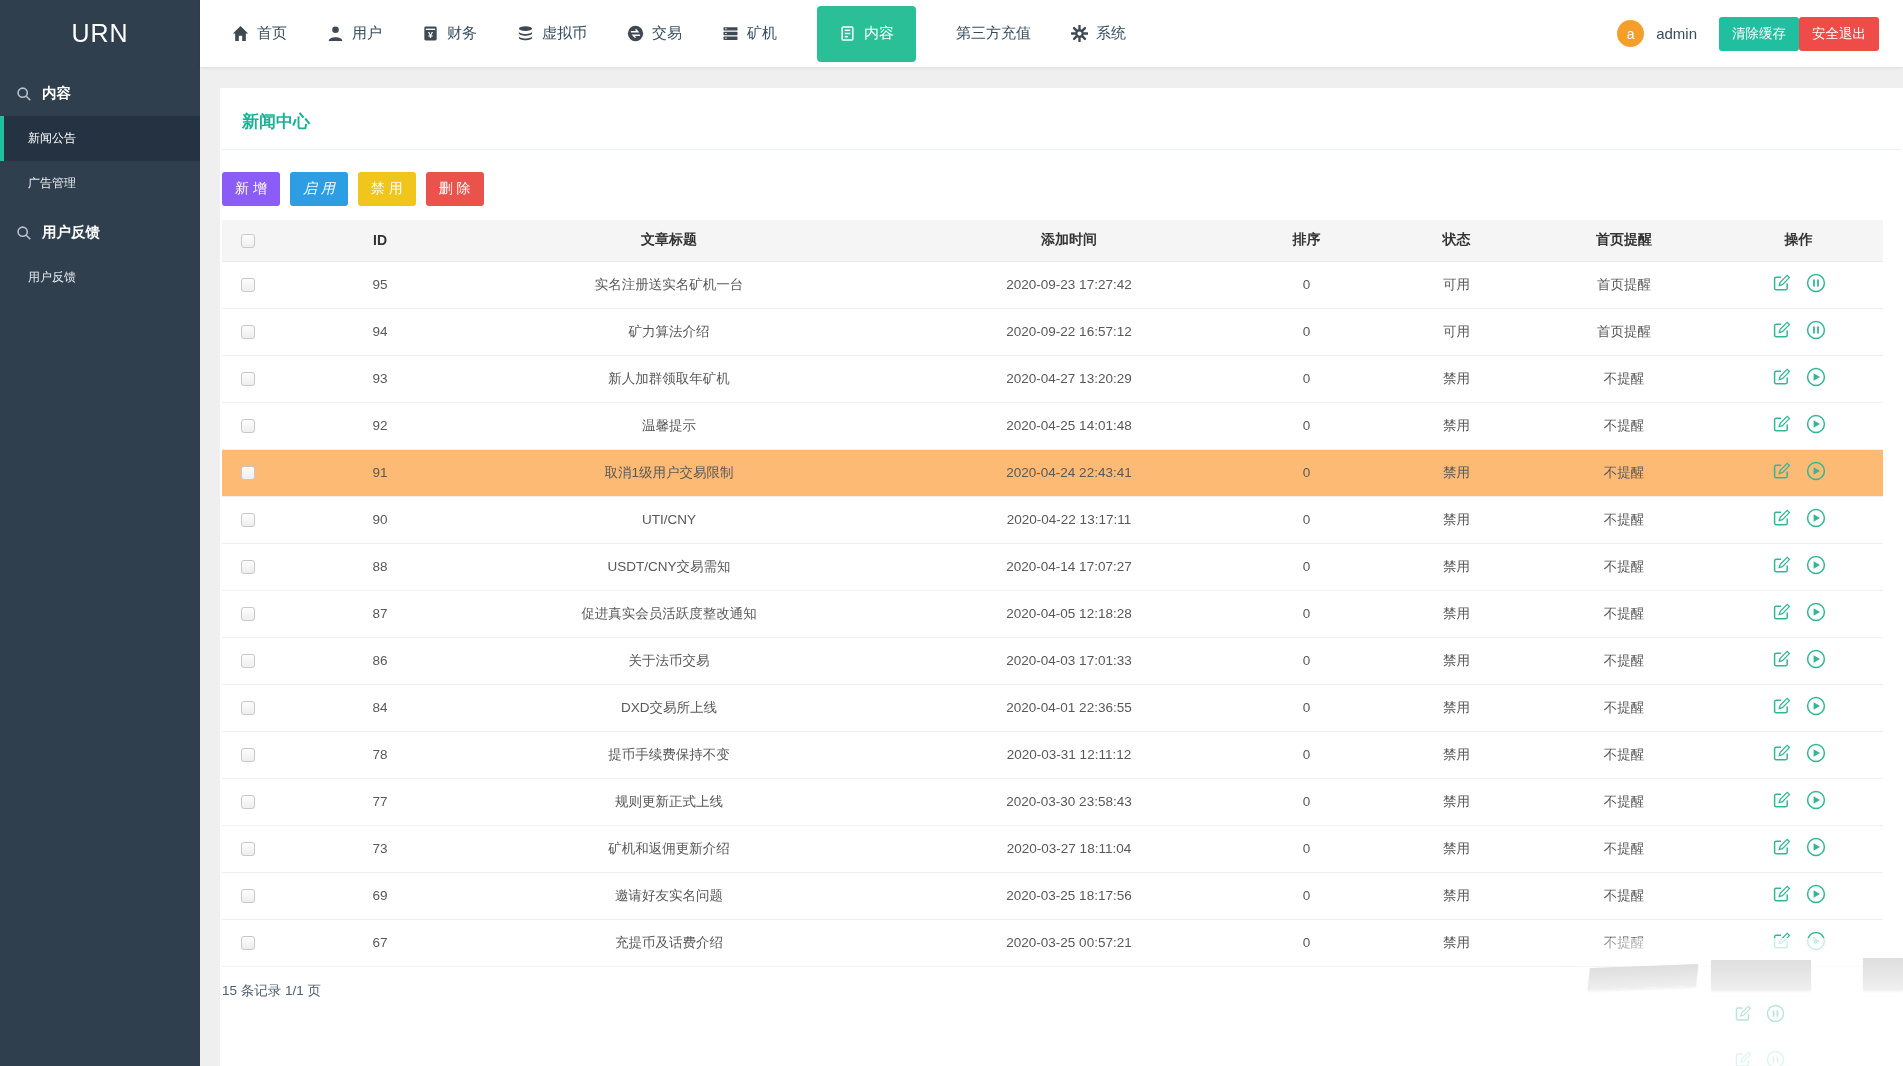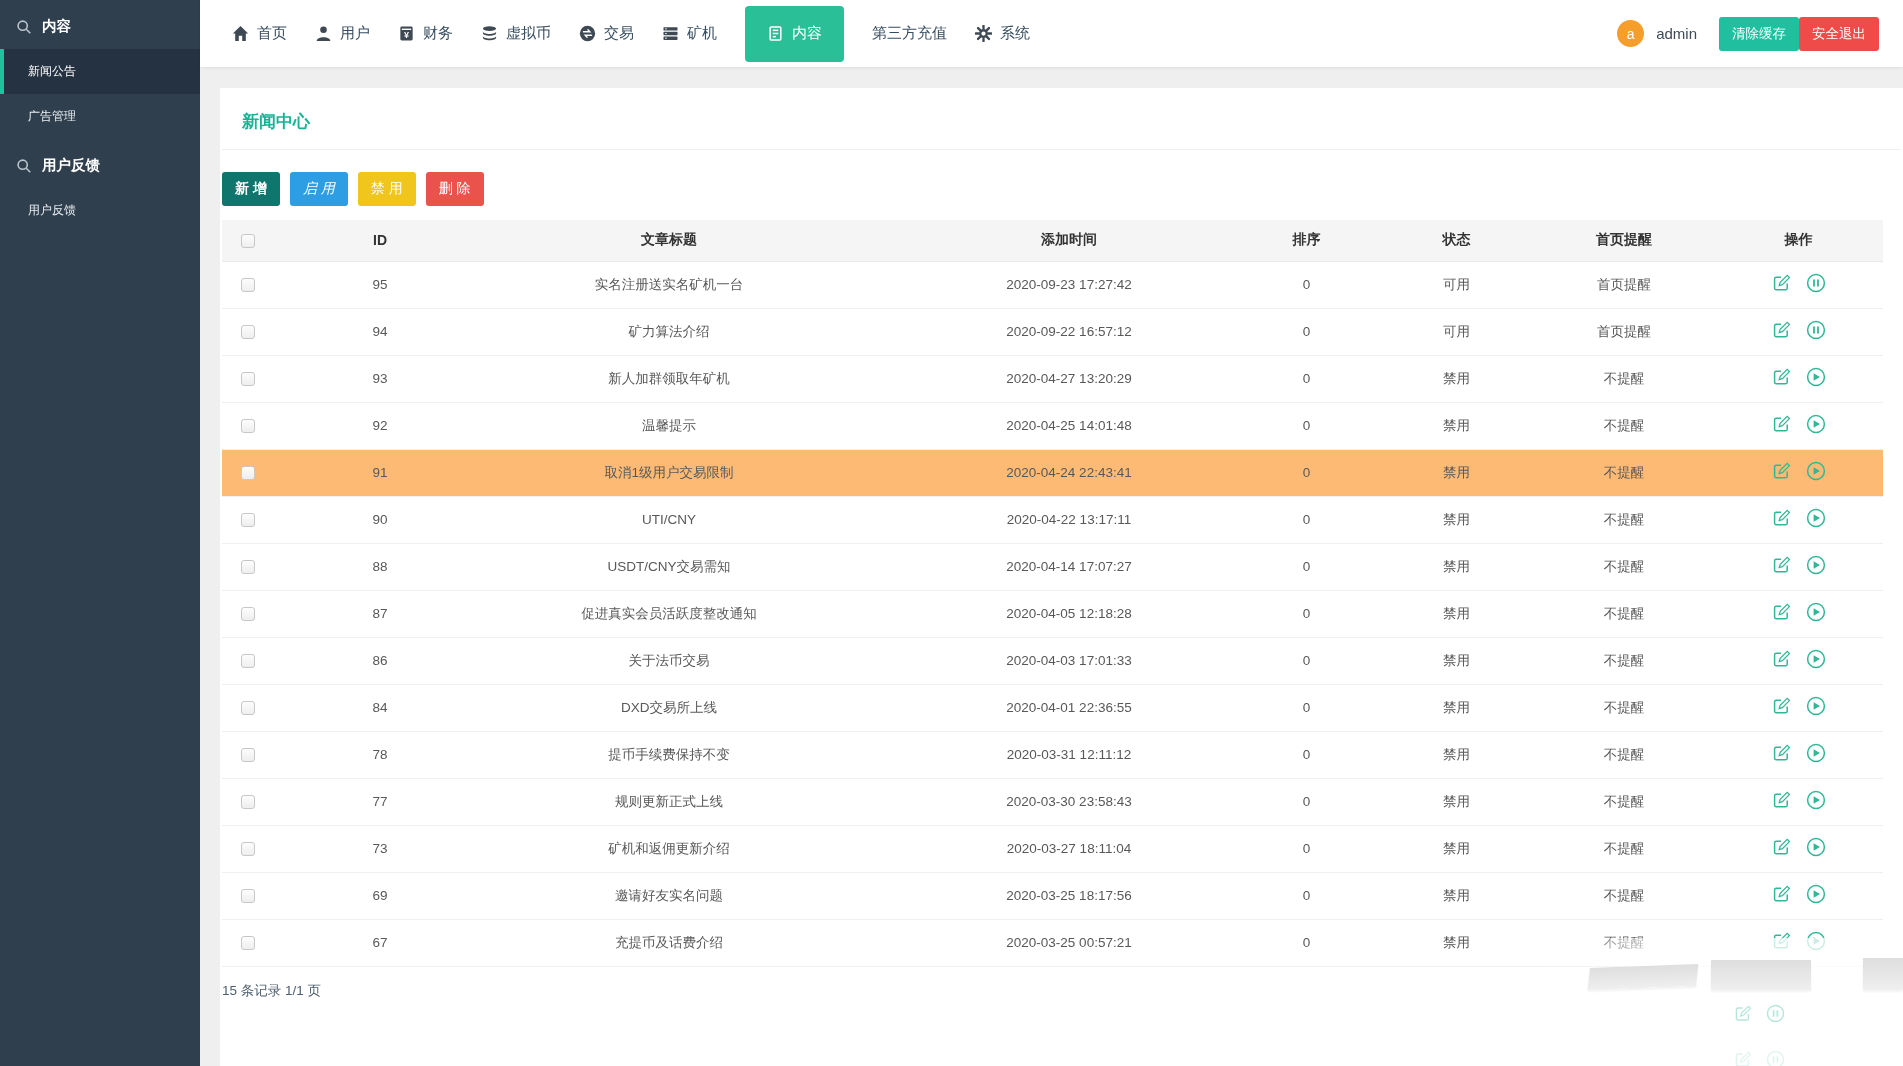--- a/index.html
+++ b/index.html
@@ -10,21 +10,21 @@
   .sidebar { position:absolute; left:0; top:0; width:200px; height:1066px; background:#2f3f4e; z-index:5; }
   .logo { height:67px; line-height:67px; text-align:center; color:#ffffff; font-size:25px; letter-spacing:1px; }
   .side-header { display:flex; align-items:center; gap:10px; padding:17px 16px 13px 16px; color:#ffffff; font-size:14.5px; font-weight:bold; cursor:pointer; }
   .side-header .s-icon { width:16px; height:16px; color:#b9c3cb; display:inline-flex; }
   .side-header .s-icon svg { width:16px; height:16px; }
   .side-item { padding:14px 16px 14px 28px; color:#e9edf0; font-size:12px; cursor:pointer; }
   .side-item.active { background:#253241; border-left:4px solid #20c29e; padding-left:24px; color:#ffffff; }
 
   
   .topbar { position:absolute; left:200px; top:0; right:0; height:67px; background:#ffffff; display:flex; align-items:center; padding:0 24px 0 32px; box-shadow:0 1px 3px rgba(0,0,0,.08); z-index:6; }
-  .nav { display:flex; align-items:flex-start; gap:28px; height:100%; }
+  .nav { display:flex; align-items:flex-start; gap:40px; height:100%; }
   .nav-item { display:flex; align-items:center; gap:8px; color:#374d5f; font-size:15px; cursor:pointer; height:100%; }
   .nav-item .ticon { display:inline-flex; width:17px; height:17px; color:#3e4953; }
   .nav-item .ticon svg { width:17px; height:17px; }
   .nav-item.active { background:#2abf96; color:#ffffff; height:56px; align-self:center; padding:0 22px; border-radius:4px; }
   .nav-item.active .ticon { color:#ffffff; }
   .top-right { margin-left:auto; display:flex; align-items:center; gap:12px; }
   .avatar { width:27px; height:27px; border-radius:50%; background:#f59e2b; color:#fff; font-size:14px; display:flex; align-items:center; justify-content:center; }
   .admin-name { color:#3c4a5a; font-size:15px; margin-right:10px; }
   .top-btn { border:none; color:#fff; font-size:13.5px; padding:8px 13px; border-radius:3px; cursor:pointer; font-family:inherit; }
 
@@ -56,20 +56,21 @@
   .wm .b3 { right:0; top:20px; width:40px; height:32px; }
   .wm .ghost { position:absolute; display:flex; gap:14px; color:#31b795; }
   .wm .ghost svg { width:19px; height:19px; }
   .wm .g1 { right:118px; top:66px; opacity:.35; }
   .wm .g2 { right:118px; top:112px; opacity:.15; }
 </style>
 </head>
 <body>
 
 <div class="sidebar">
+  <div class="logo">URN</div>
   <div>
       <div class="side-header">
         <span class="s-icon">
           <svg viewBox="0 0 16 16" fill="none" stroke="currentColor" stroke-width="1.6">
             <circle cx="6.7" cy="6.7" r="4.6"></circle>
             <line x1="10.2" y1="10.2" x2="14.3" y2="14.3"></line>
           </svg>
         </span>
         <span>内容</span>
       </div>
@@ -176,21 +177,21 @@
   <div class="top-right">
     <div class="avatar">a</div>
     <div class="admin-name">admin</div>
     <span><button class="top-btn" style="background: rgb(31, 191, 159);">清除缓存</button><button class="top-btn" style="background: rgb(239, 76, 73);">安全退出</button></span>
   </div>
 </div>
 
 <div class="content">
   <div class="panel">
     <div class="page-title">新闻中心</div>
-    <div class="toolbar"><button class="tb-btn" style="background: #0f766e; font-weight: bold;">新 增</button><button class="tb-btn" style="background: rgb(46, 158, 228); font-style: italic;">启 用</button><button class="tb-btn" style="background: rgb(240, 197, 28);">禁 用</button><button class="tb-btn" style="background: rgb(233, 83, 75);">删 除</button></div>
+    <div class="toolbar"><button class="tb-btn" style="background: #8b5cf6;">新 增</button><button class="tb-btn" style="background: rgb(46, 158, 228); font-style: italic;">启 用</button><button class="tb-btn" style="background: rgb(240, 197, 28);">禁 用</button><button class="tb-btn" style="background: rgb(233, 83, 75);">删 除</button></div>
 
     <table>
       <colgroup>
         <col style="width:52px">
           <col style="width:160px">
           <col style="width:470px">
           <col style="width:330px">
         <col style="width:145px">
           <col style="width:155px">
           <col style="width:180px">

